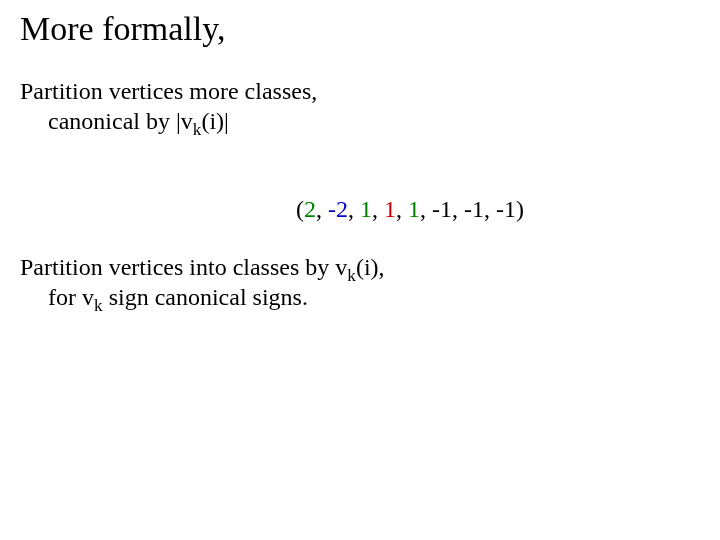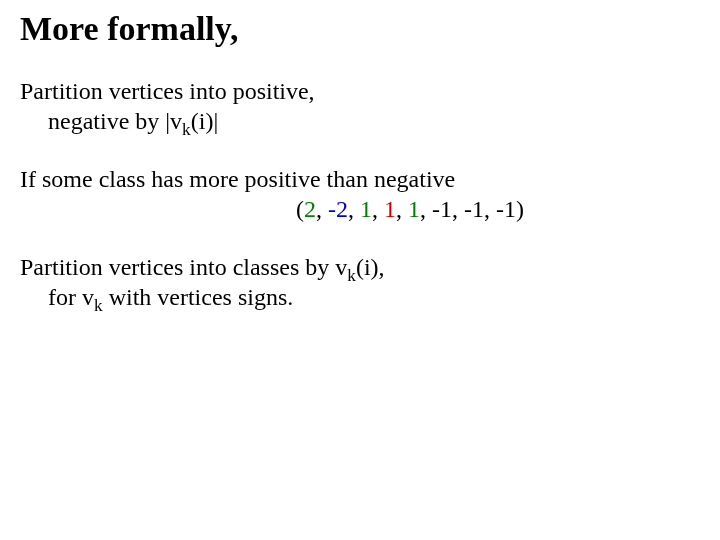--- a/index.html
+++ b/index.html
@@ -10,21 +10,21 @@
     background: #ffffff;
     font-family: "Times New Roman", Times, serif;
     color: #000;
     overflow: hidden;
   }
   .slide {
     padding: 10px 20px 20px 20px;
   }
   .title {
     font-size: 34px;
-    font-weight: bold;
+    font-weight: normal;
     margin-bottom: 28px;
   }
   .para {
     font-size: 24px;
     line-height: 1.25;
     margin-bottom: 28px;
   }
   .indent {
     display: block;
     padding-left: 28px;
@@ -44,34 +44,34 @@
   .c-red   { color: #cc0000; }
 </style>
 </head>
 <body>
 
 <div class="slide">
 
   <div class="title">More formally,</div>
 
   <div class="para">
-    <span>Partition vertices into positive,</span><br>
+    <span>Partition vertices more classes,</span><br>
     <span class="indent">
-      <span>negative by |v</span><sub>k</sub><span>(i)|</span>
+      <span>canonical by |v</span><sub>k</sub><span>(i)|</span>
     </span>
   </div>
 
   <div class="para">
-    <span>If some class has more positive than negative</span><br>
+    <br>
     <span class="indent2">
       <span>(</span><span class="c-green">2</span><span>, </span><span class="c-blue">-2</span><span>, </span><span class="c-green">1</span><span>, </span><span class="c-red">1</span><span>, </span><span class="c-green">1</span><span>, </span><span>-1</span><span>, </span><span>-1</span><span>, </span><span>-1</span><span>)</span>
     </span>
   </div>
 
   <div class="para">
     <span>Partition vertices into classes by v</span><sub>k</sub><span>(i),</span><br>
     <span class="indent">
-      <span>for v</span><sub>k</sub><span> with vertices signs.</span>
+      <span>for v</span><sub>k</sub><span> sign canonical signs.</span>
     </span>
   </div>
 
 
 </div>
 
 </body></html>

